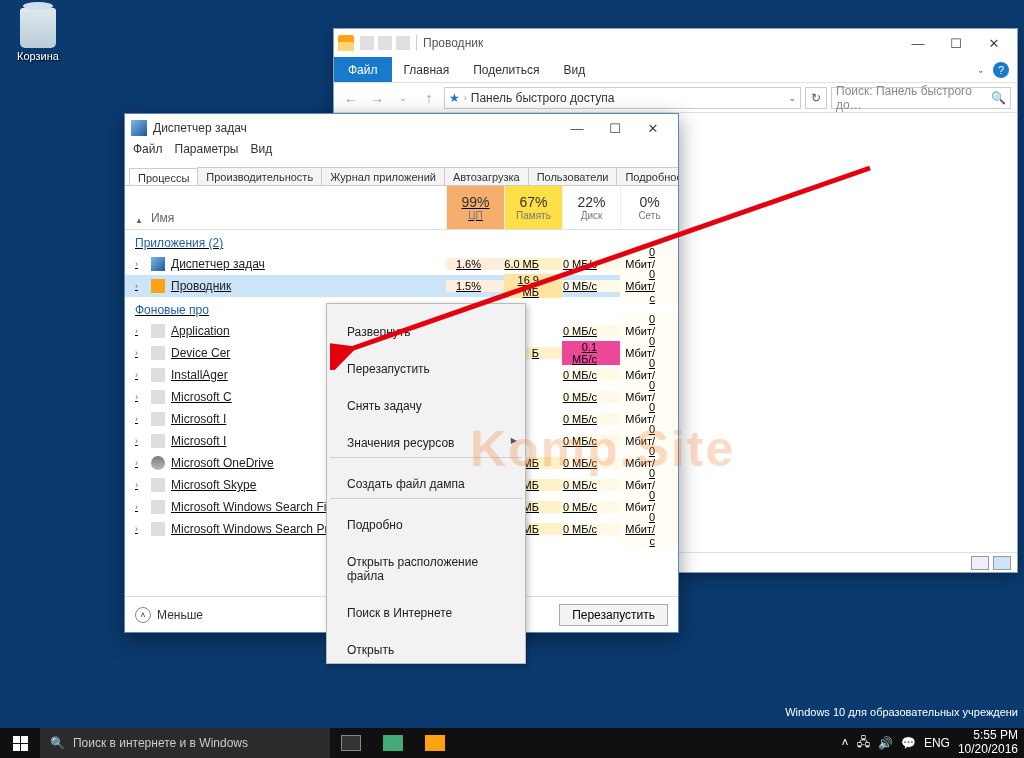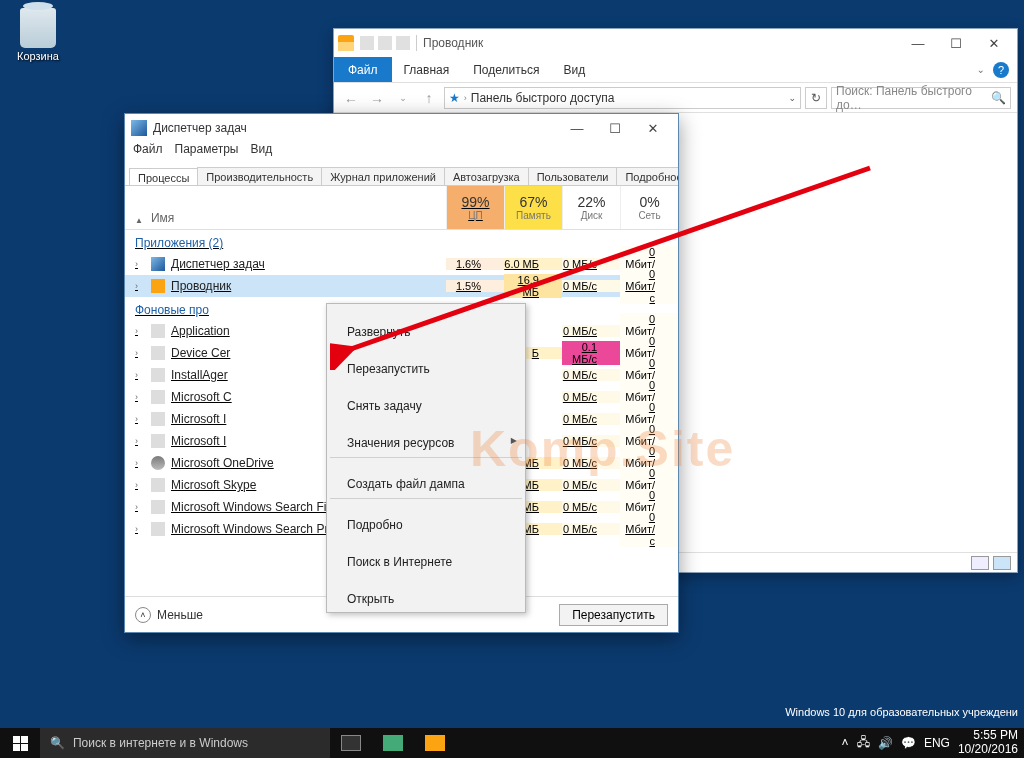--- a/index.html
+++ b/index.html
@@ -411,20 +411,21 @@
 
   <div class="ctx" id="ctx">
       <div class="ctx-item">Развернуть</div>
       <div class="ctx-item">Перезапустить</div>
       <div class="ctx-item">Снять задачу</div>
       <div class="ctx-item ctx-arrow">Значения ресурсов</div>
       <div class="ctx-sep"></div>
       <div class="ctx-item">Создать файл дампа</div>
       <div class="ctx-sep"></div>
       <div class="ctx-item">Подробно</div>
+      <div class="ctx-item">Открыть расположение файла</div>
       <div class="ctx-item">Поиск в Интернете</div>
       <div class="ctx-item">Открыть</div>
     </div>
 
   <svg class="arrow" width="560" height="220">
     <defs>
         <marker id="ah" markerWidth="14" markerHeight="14" refX="2" refY="6" orient="auto">
           <path d="M12,0 L0,6 L12,12 Z" fill="#e3000f"></path>
         </marker>
       </defs>

